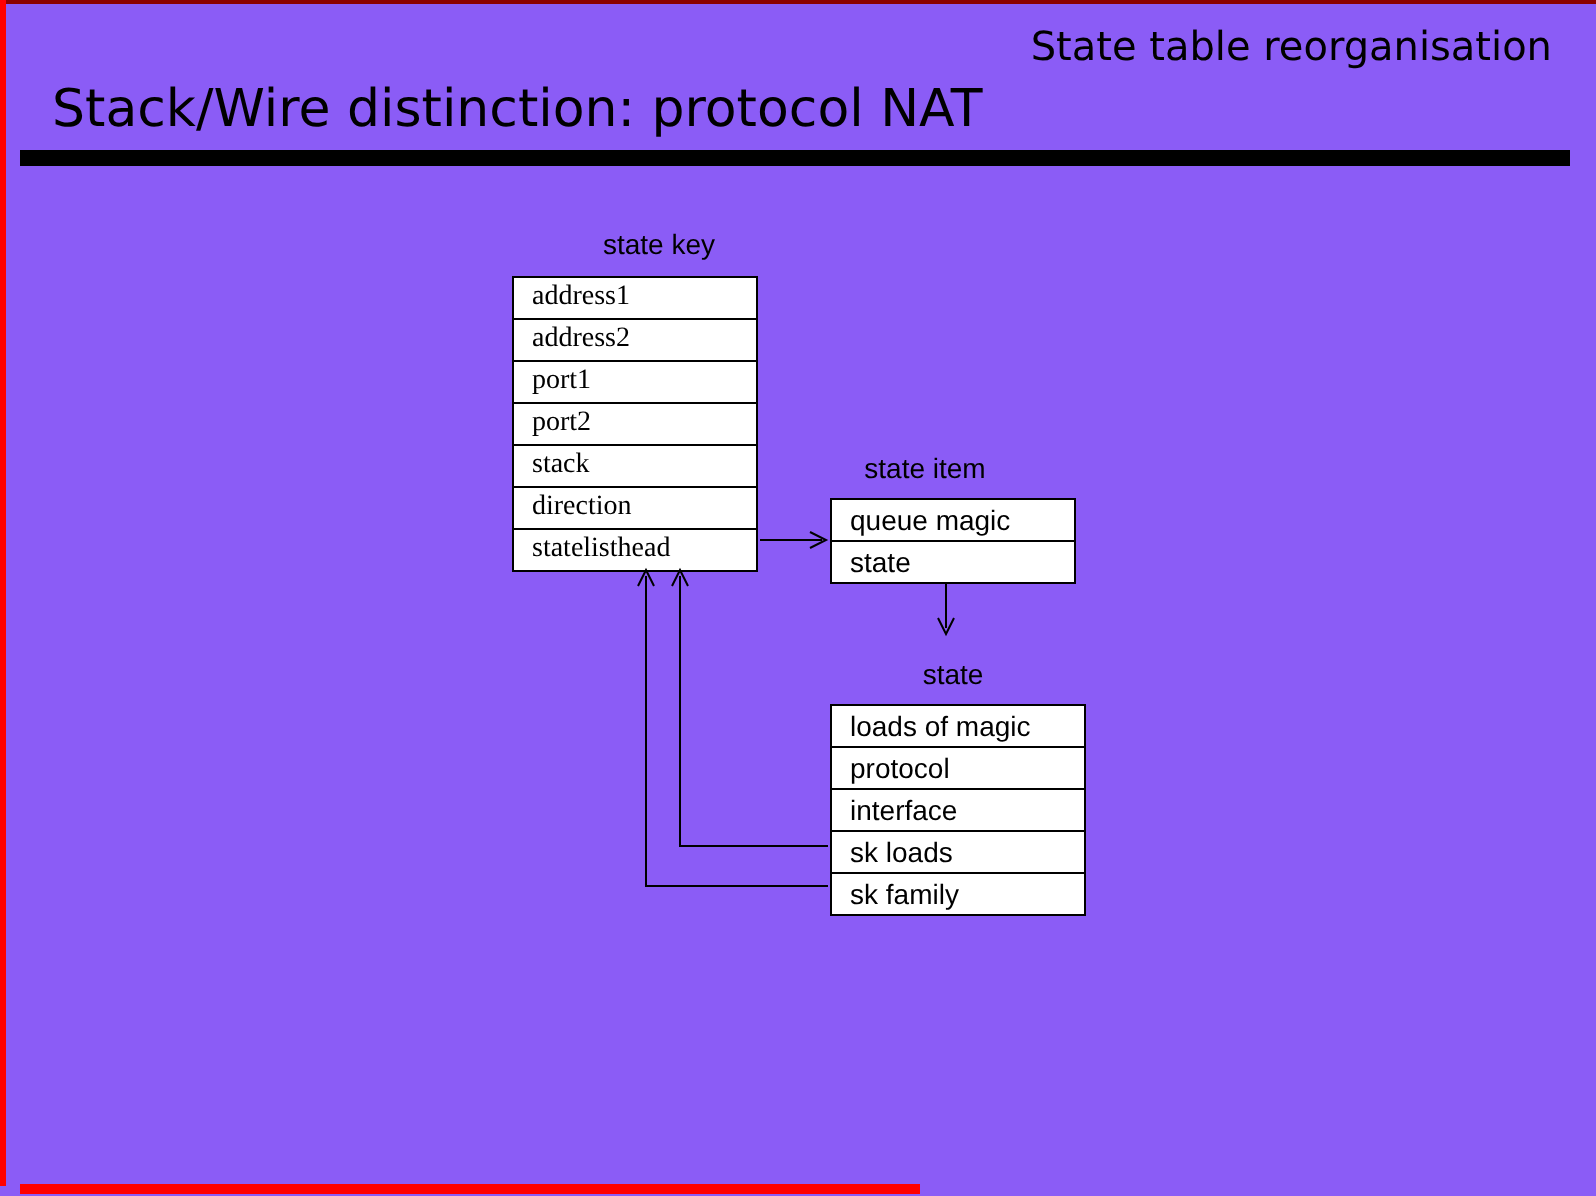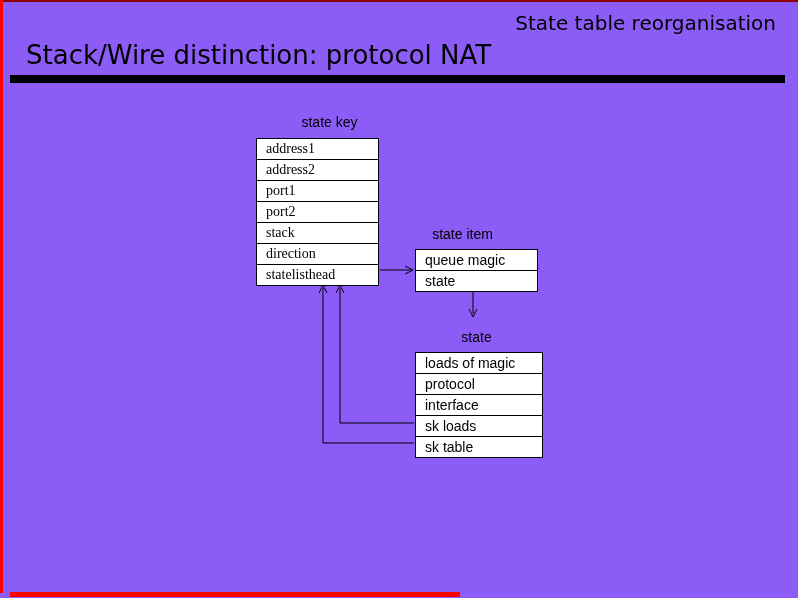--- a/index.html
+++ b/index.html
@@ -117,21 +117,21 @@
     <div class="row">queue magic</div>
     <div class="row">state</div>
   </div>
 
   <div class="dlabel l-state">state</div>
   <div class="dtable t-state">
     <div class="row">loads of magic</div>
     <div class="row">protocol</div>
     <div class="row">interface</div>
     <div class="row">sk loads</div>
-    <div class="row">sk table</div>
+    <div class="row">sk family</div>
   </div>
 
   <svg class="connectors" viewBox="0 0 798 598" xmlns="http://www.w3.org/2000/svg">
 
     <line x1="380" y1="270" x2="411" y2="270" stroke="#000" stroke-width="1" fill="none"></line>
     <polyline points="405,266 413,270 405,274" stroke="#000" stroke-width="1" fill="none"></polyline>
 
     <line x1="473" y1="291" x2="473" y2="314" stroke="#000" stroke-width="1" fill="none"></line>
     <polyline points="469,309 473,317 477,309" stroke="#000" stroke-width="1" fill="none"></polyline>
 

